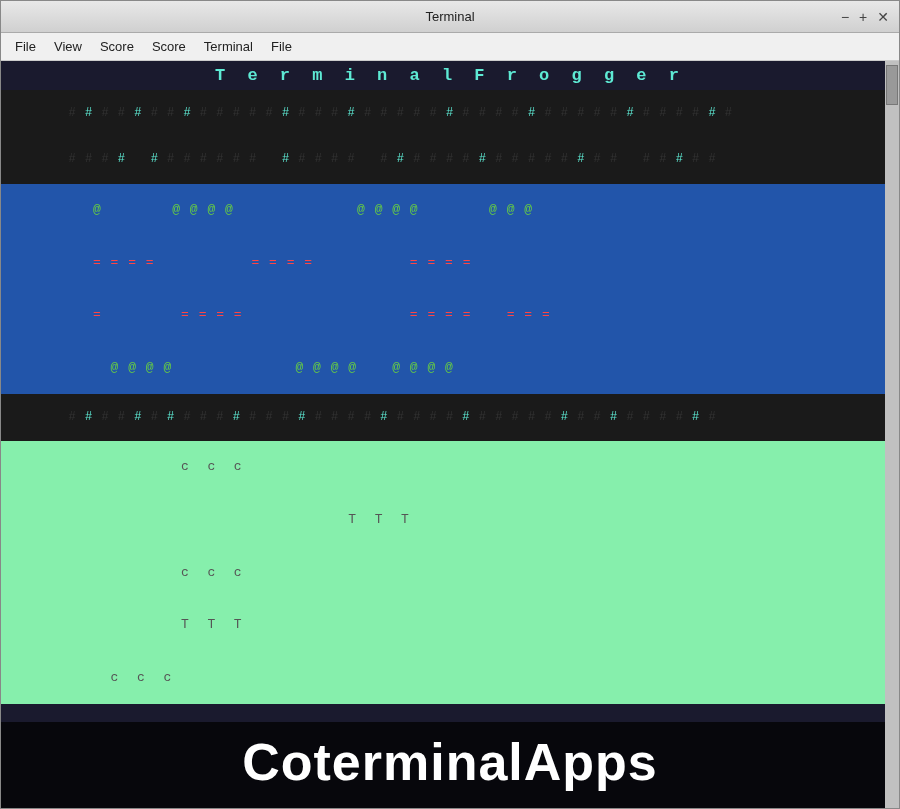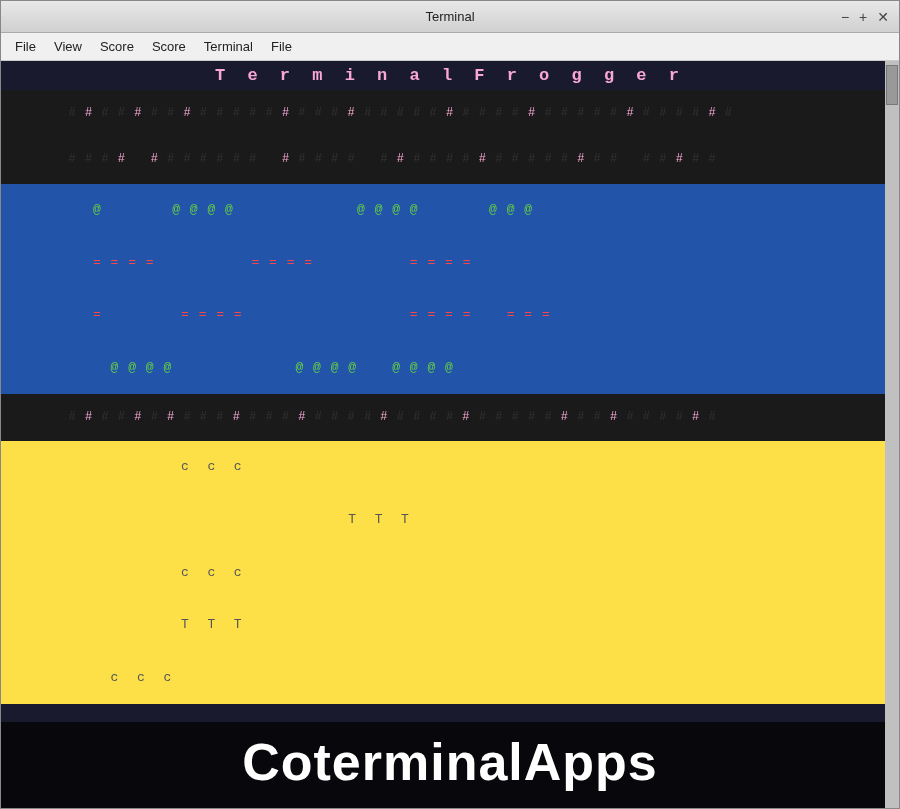--- a/index.html
+++ b/index.html
@@ -104,21 +104,21 @@
       white-space: pre;
       font-family: 'Courier New', monospace;
       font-size: 13px;
       letter-spacing: 1px;
       line-height: 1.35;
       padding: 0 4px;
     }
 
     
     .road-area {
-      background: #fde047;
+      background: #86efac;
       display: flex;
       flex-direction: column;
     }
     .road-row {
       white-space: pre;
       font-family: 'Courier New', monospace;
       font-size: 13px;
       letter-spacing: 1px;
       line-height: 1.35;
       padding: 0 4px;
@@ -183,21 +183,21 @@
       letter-spacing: 1px;
     }
     .brand-sub {
       font-size: 22px;
       color: #cccccc;
       font-family: Arial, sans-serif;
       margin-top: 4px;
     }
 
     
-    .red { color: #f9a8d4; }
+    .red { color: #5eead4; }
   </style>
 </head>
 <body>
 
 <div class="window">
 
   <div class="title-bar">
     <span class="title-bar-title">Terminal</span>
     <div class="title-bar-controls">
       <button class="title-bar-btn">−</button>

